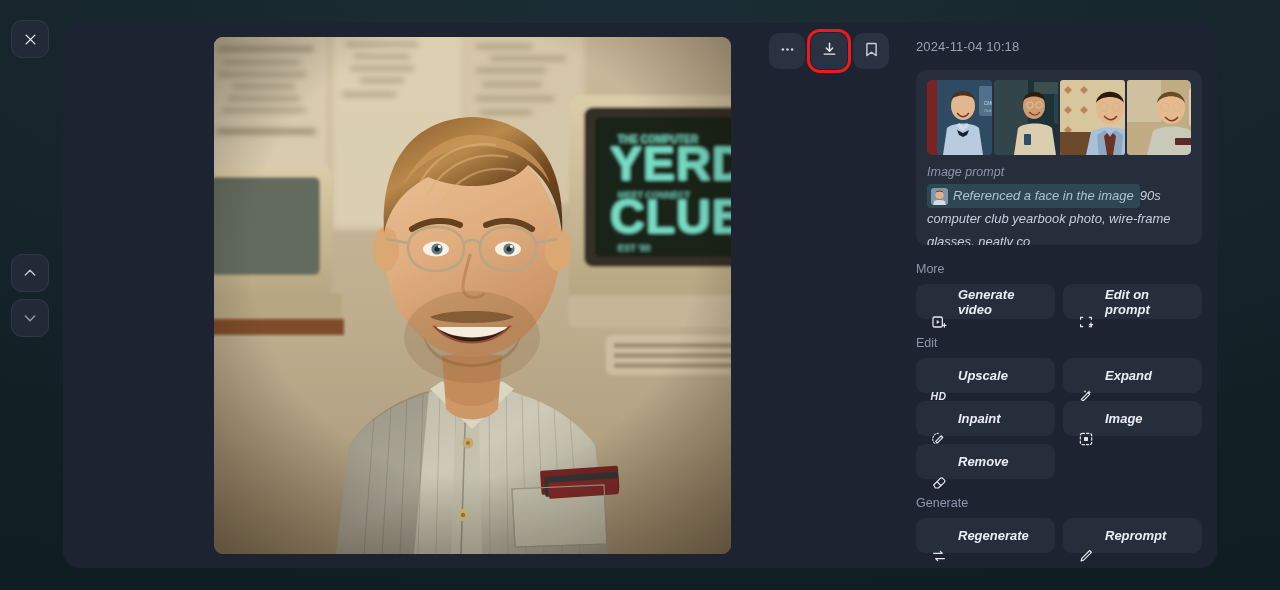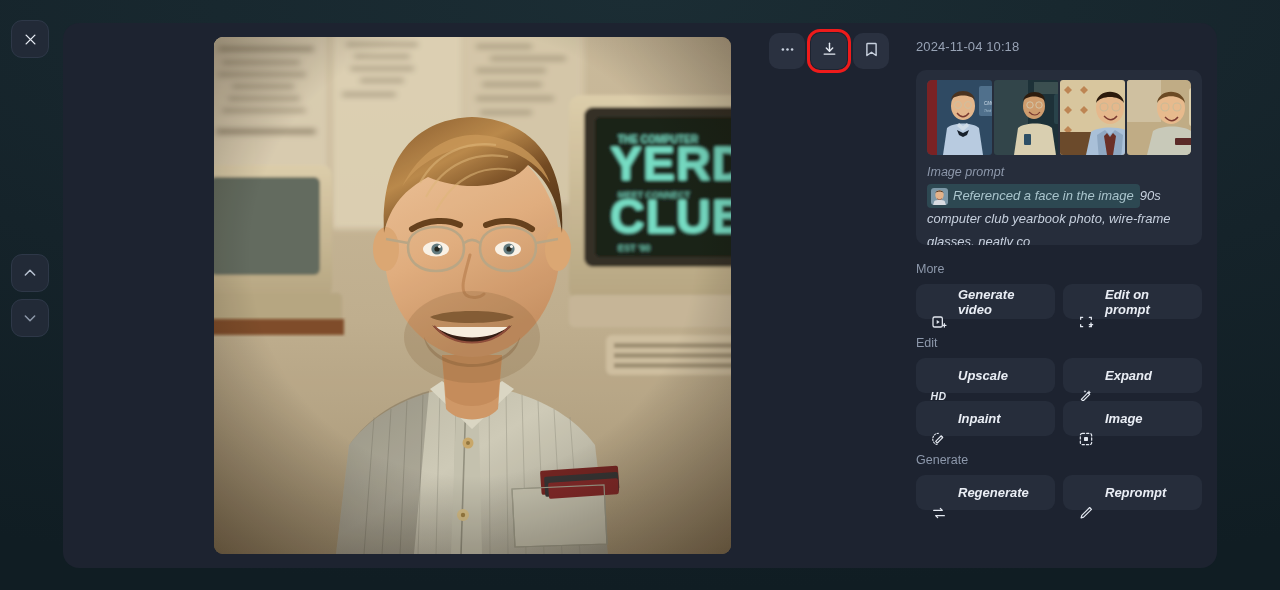--- a/index.html
+++ b/index.html
@@ -616,20 +616,29 @@
       </button>
       <button class="act-btn">
         <span class="ic">
           <svg width="16" height="16" viewBox="0 0 24 24" fill="none" stroke="currentColor" stroke-width="1.8" stroke-linecap="round">
             <rect x="3.5" y="3.5" width="17" height="17" rx="3" stroke-dasharray="3.4 3"></rect>
             <rect x="9" y="9" width="6" height="6" rx="1" fill="currentColor" stroke="none"></rect>
           </svg>
         </span>
         <span>Image</span>
       </button>
+      <button class="act-btn span1">
+        <span class="ic">
+          <svg width="16" height="16" viewBox="0 0 24 24" fill="none" stroke="currentColor" stroke-width="1.8" stroke-linejoin="round">
+            <path d="M4 16.5 L14 6.5 a2.6 2.6 0 0 1 3.7 0 l2.3 2.3 a2.6 2.6 0 0 1 0 3.7 L11 21 L6.5 21 Z"></path>
+            <path d="M9 11.5 L15.5 18"></path>
+          </svg>
+        </span>
+        <span>Remove</span>
+      </button>
     </div>
 
     <div class="section-title">Generate</div>
     <div class="btn-grid">
       <button class="act-btn">
         <span class="ic">
           <svg width="16" height="16" viewBox="0 0 24 24" fill="none" stroke="currentColor" stroke-width="1.9" stroke-linecap="round" stroke-linejoin="round">
             <path d="M4 8 h13 l-3 -3"></path>
             <path d="M20 16 H7 l3 3"></path>
           </svg>

